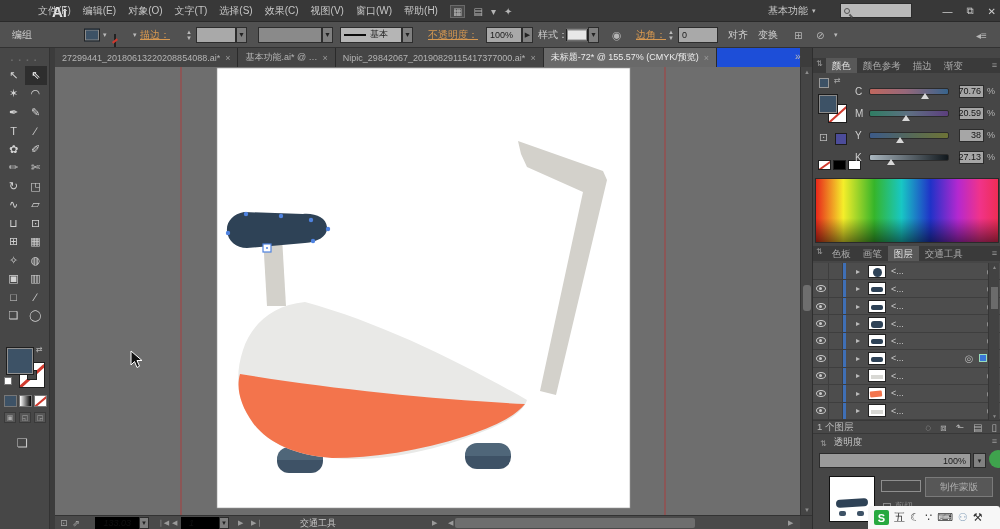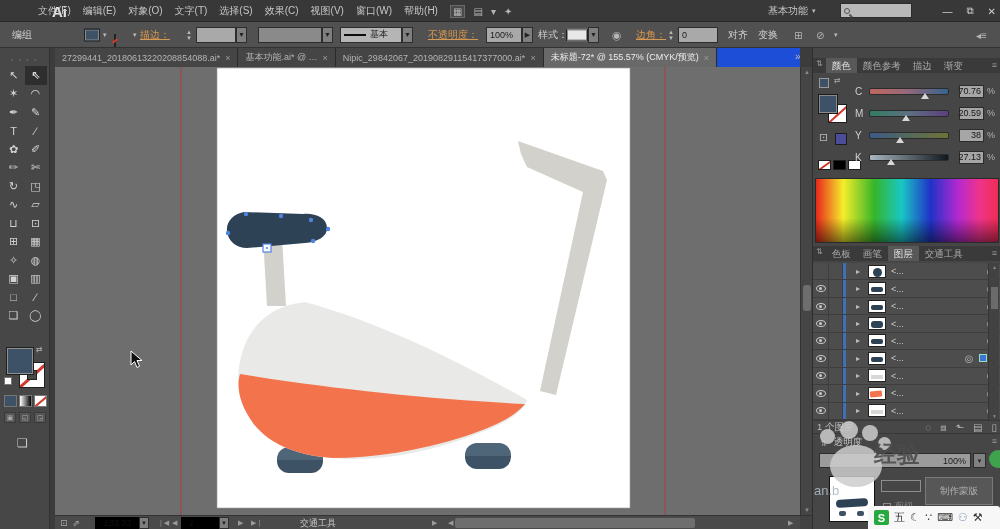--- a/index.html
+++ b/index.html
@@ -144,21 +144,21 @@
   .lf-icons{margin-left:auto;display:flex;gap:9px;font-size:10px;color:#b5b5b5;}
   .transp{position:absolute;left:0;top:385px;width:188px;height:96px;background:#464646;border-top:1px solid #383838;}
   .transp-head{position:absolute;left:4px;top:2px;font-size:9.5px;color:#c6c6c6;display:flex;gap:4px;align-items:center;}
   .blendbox{position:absolute;left:6px;top:19px;width:152px;height:15px;background:#9b9b9b;border:1px solid #2c2c2c;color:#1c1c1c;font-size:9px;display:flex;align-items:center;justify-content:flex-end;padding:0 4px;}
   .blendbtn{position:absolute;left:160px;top:19px;width:13px;height:15px;background:#818181;border:1px solid #2c2c2c;color:#222;font-size:7px;display:flex;align-items:center;justify-content:center;}
   .greendot{position:absolute;left:176px;top:16px;width:18px;height:18px;border-radius:50%;background:#3fa34d;}
   .tthumb{position:absolute;left:16px;top:42px;width:46px;height:46px;background:#fff;border:1px solid #111;}
   .tthumb::before{content:'';position:absolute;left:6px;top:22px;width:32px;height:8px;border-radius:4px;background:#2e4256;transform:rotate(-4deg);}
   .tthumb::after{content:'';position:absolute;left:9px;top:34px;width:7px;height:5px;border-radius:2px;background:#3e5266;box-shadow:18px 0 0 #3e5266;}
   .maskbox{position:absolute;left:68px;top:46px;width:40px;height:12px;border:1px solid #8e8e8e;}
-  .makemask{position:absolute;left:112px;top:43px;width:68px;height:28px;background:#575757;border:1px solid #7a7a7a;color:#b0b0b0;font-size:9.5px;display:flex;align-items:center;justify-content:center;}
+  .makemask{position:absolute;left:112px;top:43px;width:68px;height:20px;background:#575757;border:1px solid #7a7a7a;color:#b0b0b0;font-size:9.5px;display:flex;align-items:center;justify-content:center;}
   .cliprow{position:absolute;left:70px;top:66px;display:flex;align-items:center;gap:4px;color:#8a8a8a;font-size:9px;}
   .clipbox{width:8px;height:8px;border:1px solid #8a8a8a;}
 
   
   .watermark{position:absolute;left:810px;top:415px;width:190px;height:95px;pointer-events:none;z-index:50;}
   .paw{position:absolute;background:#cdcdcd;opacity:.85;border-radius:50%;}
   .wm-text{position:absolute;left:64px;top:24px;font-size:23px;font-weight:bold;color:#4c4c4c;opacity:.9;}
   .wm-sub{position:absolute;left:4px;top:68px;font-size:13px;color:#a9b6c2;opacity:.9;}
   .ime{position:absolute;left:868px;top:506px;width:132px;height:23px;background:#f7f7f7;border-radius:3px 3px 0 0;display:flex;align-items:center;gap:5px;padding:0 6px;z-index:60;}
   .ime-item{font-size:11px;color:#333;}
@@ -571,29 +571,20 @@
       <div class="tthumb"></div>
       <div class="maskbox"></div>
       <div class="makemask">制作蒙版</div>
       <div class="cliprow">
         <span class="clipbox"></span>
         <span>剪切</span>
       </div>
     </div>
   </section>
 
-  <div class="watermark">
-    <span class="paw" style="left:20px;top:30px;width:52px;height:42px"></span>
-    <span class="paw" style="left:10px;top:14px;width:15px;height:15px"></span>
-    <span class="paw" style="left:30px;top:6px;width:18px;height:18px"></span>
-    <span class="paw" style="left:52px;top:10px;width:16px;height:16px"></span>
-    <span class="paw" style="left:68px;top:22px;width:13px;height:13px"></span>
-    <span class="wm-text">经验</span>
-    <span class="wm-sub">an.b</span>
-  </div>
 
   <div class="ime" id="imebar">
       <span class="ime-s">S</span>
       <span class="ime-item">五</span>
       <span class="ime-item">☾</span>
       <span class="ime-item">∵</span>
       <span class="ime-item">⌨</span>
       <span class="ime-item ime-user">⚇</span>
       <span class="ime-item">⚒</span>
     </div>

